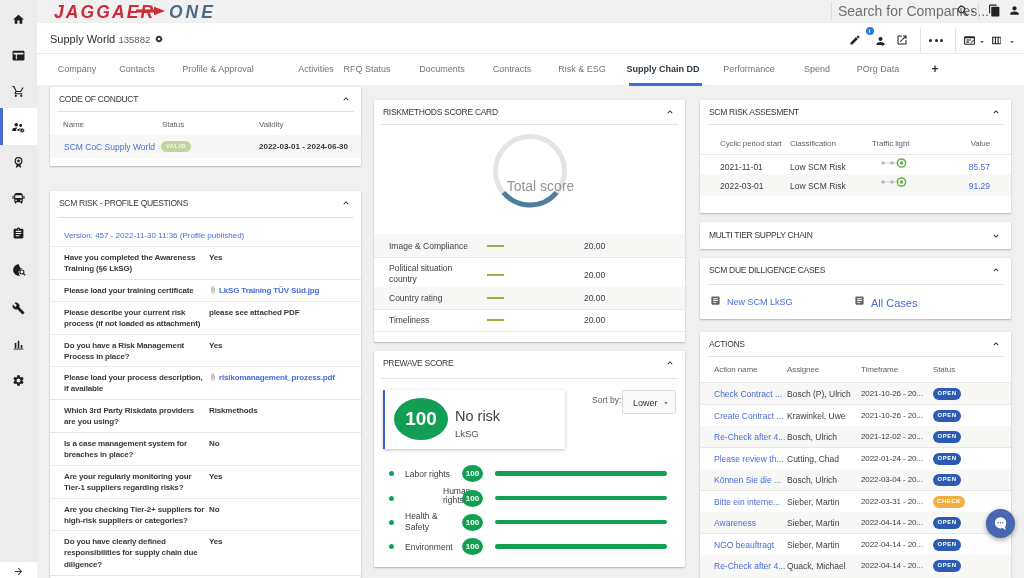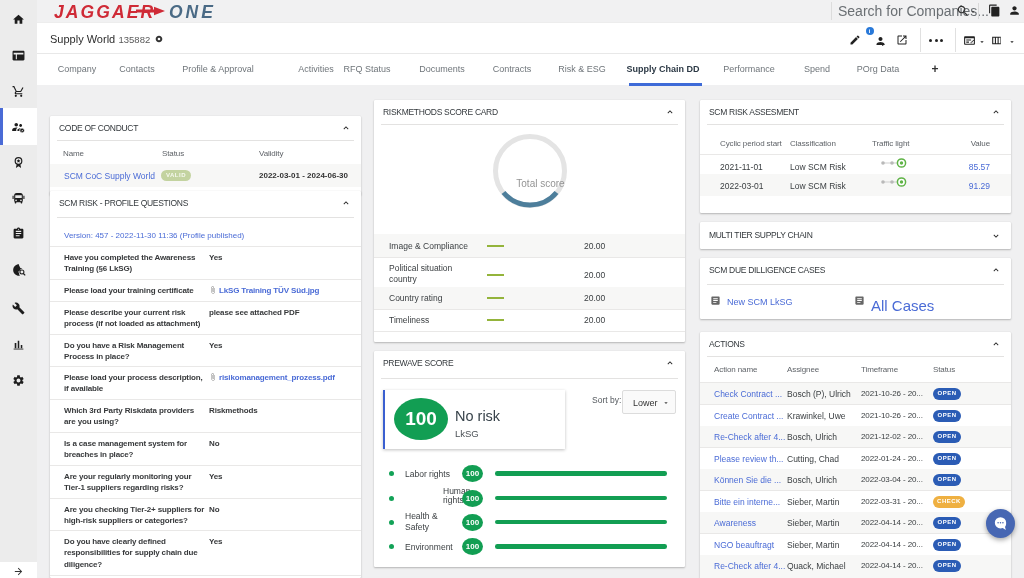--- a/index.html
+++ b/index.html
@@ -146,21 +146,21 @@
     <path fill="#1d1d1d" d="M5 9.2h3V19H5zM10.6 5h2.8v14h-2.8zm5.6 8H19v6h-2.8z"></path>
     <path fill="#1d1d1d" d="M3 19.6h18v1.6H3z"></path>
   </svg>
 <svg class="abs" style="left:12px;top:374px;" width="13" height="13" viewBox="0 0 24 24">
     <path fill="#1d1d1d" d="M19.14 12.94c.04-.3.06-.61.06-.94 0-.32-.02-.64-.07-.94l2.03-1.58c.18-.14.23-.41.12-.61l-1.92-3.32c-.12-.22-.37-.29-.59-.22l-2.39.96c-.5-.38-1.03-.7-1.62-.94l-.36-2.54c-.04-.24-.24-.41-.48-.41h-3.84c-.24 0-.43.17-.47.41l-.36 2.54c-.59.24-1.13.57-1.62.94l-2.39-.96c-.22-.08-.47 0-.59.22L2.74 8.87c-.12.21-.08.47.12.61l2.03 1.58c-.05.3-.09.63-.09.94s.02.64.07.94l-2.03 1.58c-.18.14-.23.41-.12.61l1.92 3.32c.12.22.37.29.59.22l2.39-.96c.5.38 1.03.7 1.62.94l.36 2.54c.05.24.24.41.48.41h3.84c.24 0 .44-.17.47-.41l.36-2.54c.59-.24 1.13-.56 1.62-.94l2.39.96c.22.08.47 0 .59-.22l1.92-3.32c.12-.22.07-.47-.12-.61l-2.01-1.58zM12 15.6c-1.98 0-3.6-1.62-3.6-3.6s1.62-3.6 3.6-3.6 3.6 1.62 3.6 3.6-1.62 3.6-3.6 3.6z"></path>
   </svg>
 <svg class="abs" style="left:13px;top:566px;" width="11" height="11" viewBox="0 0 24 24">
     <path fill="#333" d="M12 4l-1.41 1.41L16.17 11H4v2h12.17l-5.58 5.59L12 20l8-8z"></path>
   </svg>
 
-<div class="card" style="left:50px;top:116px;width:311px;height:79px;">
+<div class="card" style="left:50px;top:87px;width:311px;height:79px;">
   <div class="chdr">CODE OF CONDUCT</div>
   <svg class="chev" viewBox="0 0 24 24">
       <path fill="#222" d="M7.41 15.41L12 10.83l4.59 4.58L18 14l-6-6-6 6z"></path>
     </svg>
   <div class="hline" style="top:24px;"></div>
   <div class="th" style="left:13px;top:33px;">Name</div>
   <div class="th" style="left:112px;top:33px;">Status</div>
   <div class="th" style="left:209px;top:33px;">Validity</div>
   <div class="fline" style="top:47.5px;"></div>
   <div class="abs" style="left:0;top:48px;width:311px;height:23px;background:#f7f7f6;"></div>
@@ -216,21 +216,21 @@
 <div class="card" style="left:374px;top:100px;width:311px;height:242px;">
   <div class="chdr">RISKMETHODS SCORE CARD</div>
   <svg class="chev" viewBox="0 0 24 24">
       <path fill="#222" d="M7.41 15.41L12 10.83l4.59 4.58L18 14l-6-6-6 6z"></path>
     </svg>
   <div class="hline" style="top:24px;"></div>
   <svg class="abs" style="left:118px;top:33px;" width="76" height="76" viewBox="0 0 76 76">
     <circle cx="38" cy="38" r="34.5" fill="none" stroke="#e4e4e4" stroke-width="5"></circle>
     <path fill="none" stroke="#4d7e9b" stroke-width="5" d="M11.5 59.5 A34.5 34.5 0 0 0 64.5 59.5"></path>
   </svg>
-  <div class="abs" style="left:0;top:78px;width:311px;text-align:center;font-size:10px;color:#949494;padding-left:22px;">Total score</div>
+  <div class="abs" style="left:0;top:78px;width:311px;text-align:center;font-size:14px;color:#949494;padding-left:22px;">Total score</div>
   <div class="fline" style="top:133.5px;"></div>
   <div class="abs" style="left:0;top:134px;width:311px;height:23px;background:#f7f7f6;"></div>
   <div class="abs" style="left:15px;top:141px;font-size:8.5px;color:#3c4043;">Image &amp; Compliance</div>
   <div class="abs" style="left:113px;top:145px;width:17px;height:1.6px;background:#94b43b;"></div>
   <div class="abs" style="left:210px;top:141px;font-size:8.5px;color:#3c4043;">20.00</div>
   <div class="fline" style="top:157px;"></div>
   <div class="abs" style="left:15px;top:163px;font-size:8.5px;color:#3c4043;line-height:11.4px;">Political situation<br>country</div>
   <div class="abs" style="left:113px;top:174px;width:17px;height:1.6px;background:#94b43b;"></div>
   <div class="abs" style="left:210px;top:170px;font-size:8.5px;color:#3c4043;">20.00</div>
   <div class="fline" style="top:186.5px;"></div>
@@ -327,21 +327,21 @@
       <path fill="#222" d="M7.41 15.41L12 10.83l4.59 4.58L18 14l-6-6-6 6z"></path>
     </svg>
   <div class="hline" style="top:26px;"></div>
   <svg class="abs" style="left:10px;top:37px;" width="11" height="11" viewBox="0 0 24 24">
       <path fill="#666" d="M19 3H5c-1.1 0-2 .9-2 2v14c0 1.1.9 2 2 2h14c1.1 0 2-.9 2-2V5c0-1.1-.9-2-2-2zm-5 14H7v-2h7v2zm3-4H7v-2h10v2zm0-4H7V7h10v2z"></path>
     </svg>
   <div class="abs link" style="left:27px;top:39px;font-size:9px;">New SCM LkSG</div>
   <svg class="abs" style="left:154px;top:37px;" width="11" height="11" viewBox="0 0 24 24">
       <path fill="#666" d="M19 3H5c-1.1 0-2 .9-2 2v14c0 1.1.9 2 2 2h14c1.1 0 2-.9 2-2V5c0-1.1-.9-2-2-2zm-5 14H7v-2h7v2zm3-4H7v-2h10v2zm0-4H7V7h10v2z"></path>
     </svg>
-  <div class="abs link" style="left:171px;top:39px;font-size:15px;">All Cases</div>
+  <div class="abs link" style="left:171px;top:39px;font-size:11px;">All Cases</div>
 </div>
 
 <div class="card" style="left:700px;top:332px;width:311px;height:246px;">
   <div class="chdr">ACTIONS</div>
   <svg class="chev" viewBox="0 0 24 24">
       <path fill="#222" d="M7.41 15.41L12 10.83l4.59 4.58L18 14l-6-6-6 6z"></path>
     </svg>
   <div class="hline" style="top:24px;"></div>
   <div class="th" style="left:14px;top:33px;">Action name</div>
   <div class="th" style="left:87px;top:33px;">Assignee</div>

